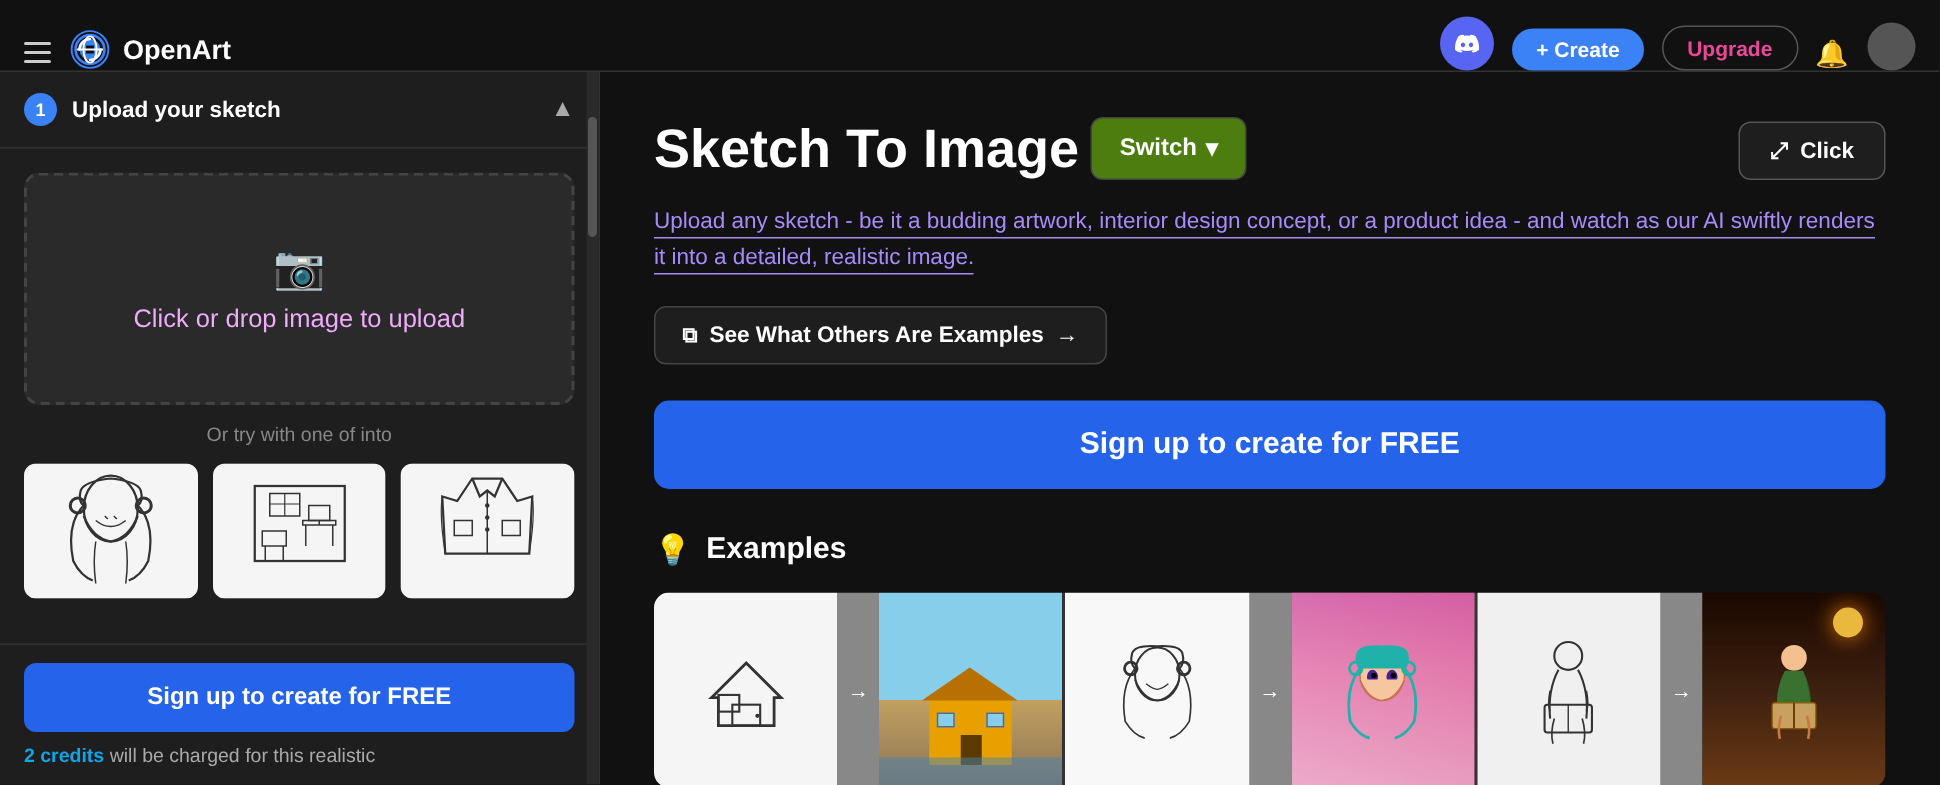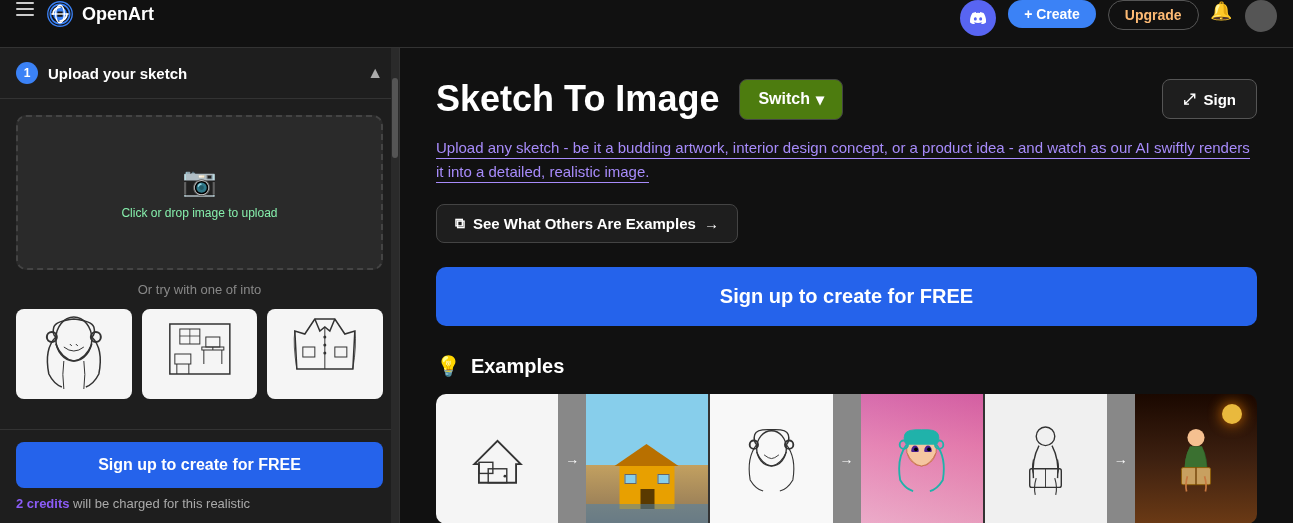--- a/index.html
+++ b/index.html
@@ -12,21 +12,21 @@
       overflow: hidden;
       display: flex;
       flex-direction: column;
     }
 
     
     .navbar {
       background: #111;
       height: 48px;
       display: flex;
-      align-items: flex-start;
+      align-items: flex-end;
       padding: 0 16px;
       gap: 12px;
       border-bottom: 1px solid #333;
       flex-shrink: 0;
     }
     .nav-menu-icon {
       cursor: pointer;
       color: #ccc;
       font-size: 18px;
     }
@@ -61,21 +61,21 @@
       padding: 6px 16px;
       font-size: 14px;
       font-weight: 600;
       cursor: pointer;
       display: flex;
       align-items: center;
       gap: 4px;
     }
     .nav-upgrade-btn {
       background: transparent;
-      color: #fdba74;
+      color: #ec4899;
       border: 1px solid #555;
       border-radius: 20px;
       padding: 6px 16px;
       font-size: 14px;
       font-weight: 600;
       cursor: pointer;
     }
     .nav-bell {
       color: #ccc;
       font-size: 18px;
@@ -153,22 +153,22 @@
       justify-content: center;
       gap: 8px;
       cursor: pointer;
       margin-bottom: 12px;
     }
     .upload-icon {
       font-size: 28px;
       color: #888;
     }
     .upload-text {
-      font-size: 12px;
-      color: #86efac;
+      font-size: 17px;
+      color: #f0abfc;
     }
     .divider-text {
       text-align: center;
       color: #888;
       font-size: 13px;
       margin-bottom: 12px;
     }
     .sample-images {
       display: flex;
       gap: 10px;
@@ -198,40 +198,40 @@
       font-size: 16px;
       font-weight: 700;
       cursor: pointer;
       margin-bottom: 8px;
     }
     .credits-notice {
       font-size: 13px;
       color: #aaa;
     }
     .credits-notice strong {
-      color: #8b5cf6;
+      color: #0ea5e9;
       font-weight: 700;
     }
 
     
     .sidebar-content::-webkit-scrollbar { width: 6px; }
     .sidebar-content::-webkit-scrollbar-thumb { background: #444; border-radius: 3px; }
 
     
     .content-area {
       flex: 1;
       background: #111;
       overflow-y: auto;
       padding: 30px 36px;
     }
 
     .content-header {
       display: flex;
-      align-items: center;
-      gap: 20px;
+      align-items: flex-end;
+      gap: 8px;
       margin-bottom: 16px;
     }
     .content-title {
       font-size: 36px;
       font-weight: 800;
       color: #fff;
     }
     .switch-btn {
       background: #4d7c0f;
       color: #fff;
@@ -520,21 +520,21 @@
 
     
     <div class="content-header">
       <h1 class="content-title">Sketch To Image</h1>
       <button class="switch-btn">
         <span>Switch</span>
         <span>▾</span>
       </button>
       <button class="share-btn">
         <span>⤢</span>
-        <span>Sign</span>
+        <span>Click</span>
       </button>
     </div>
 
     
     <div class="description-wrap">
       <span class="description">Upload any sketch - be it a budding artwork, interior design concept, or a product idea - and watch as our AI swiftly renders it into a detailed, realistic image.</span>
     </div>
 
     
     <button class="see-others-btn">

